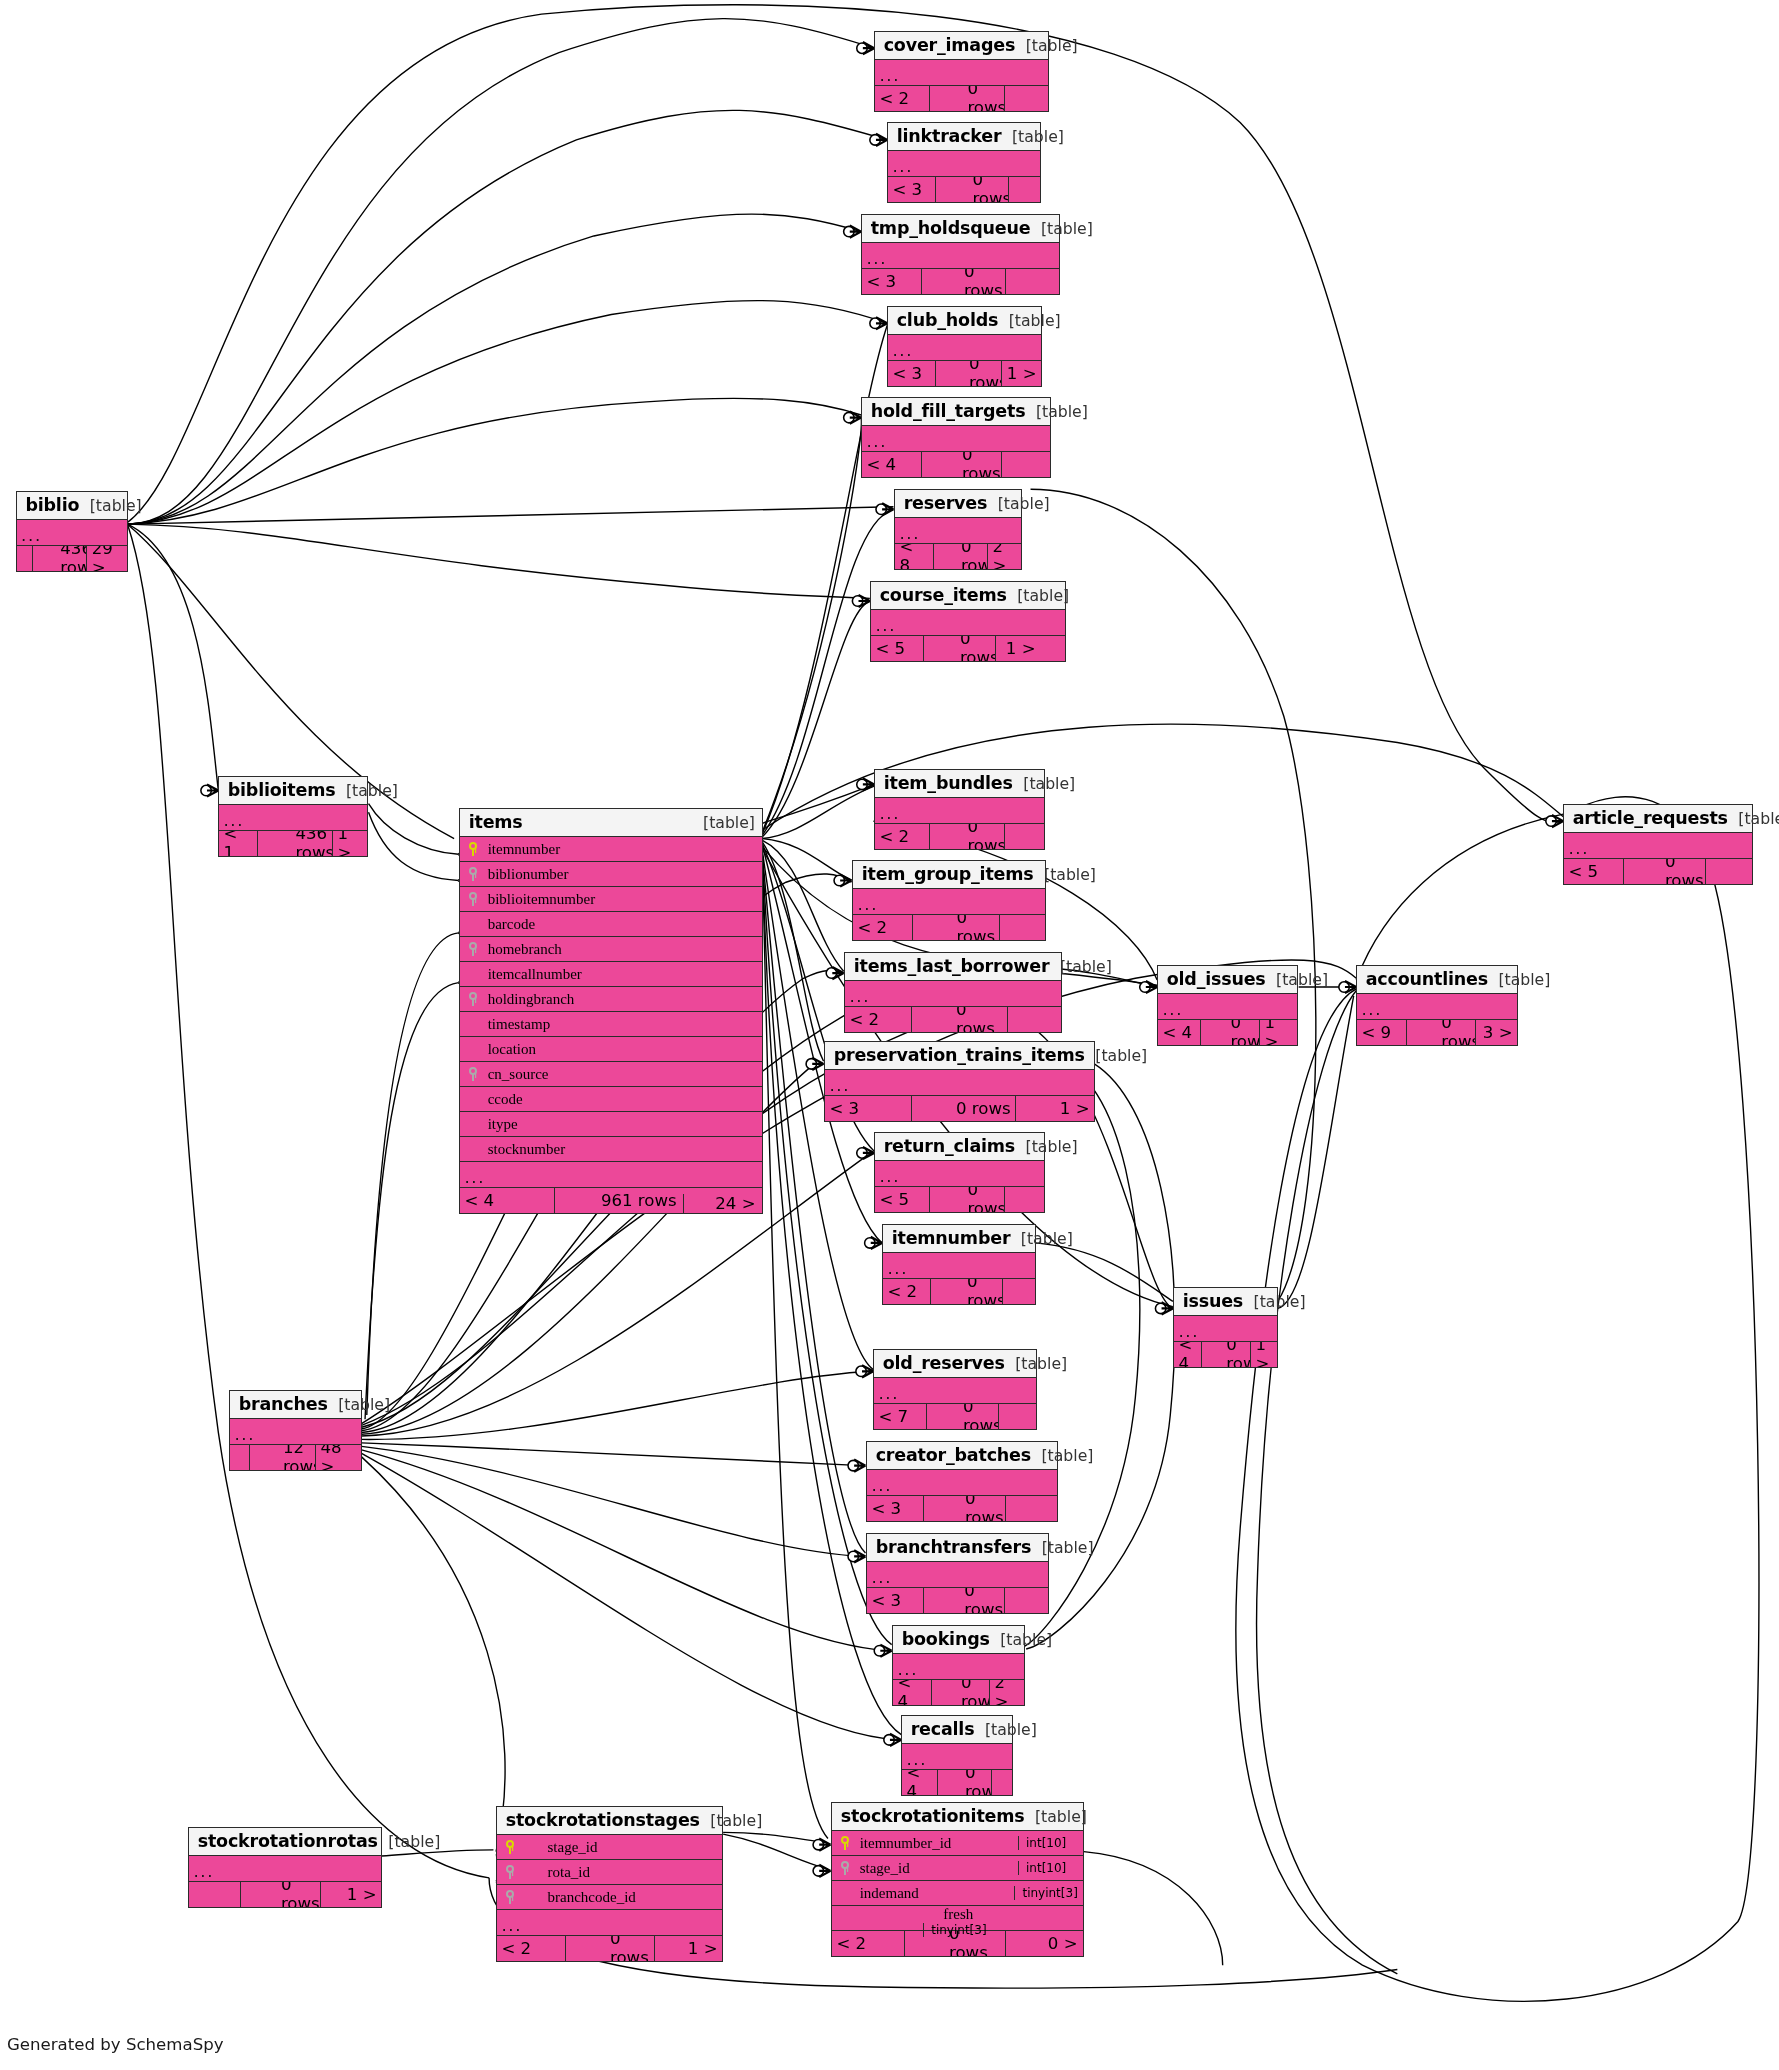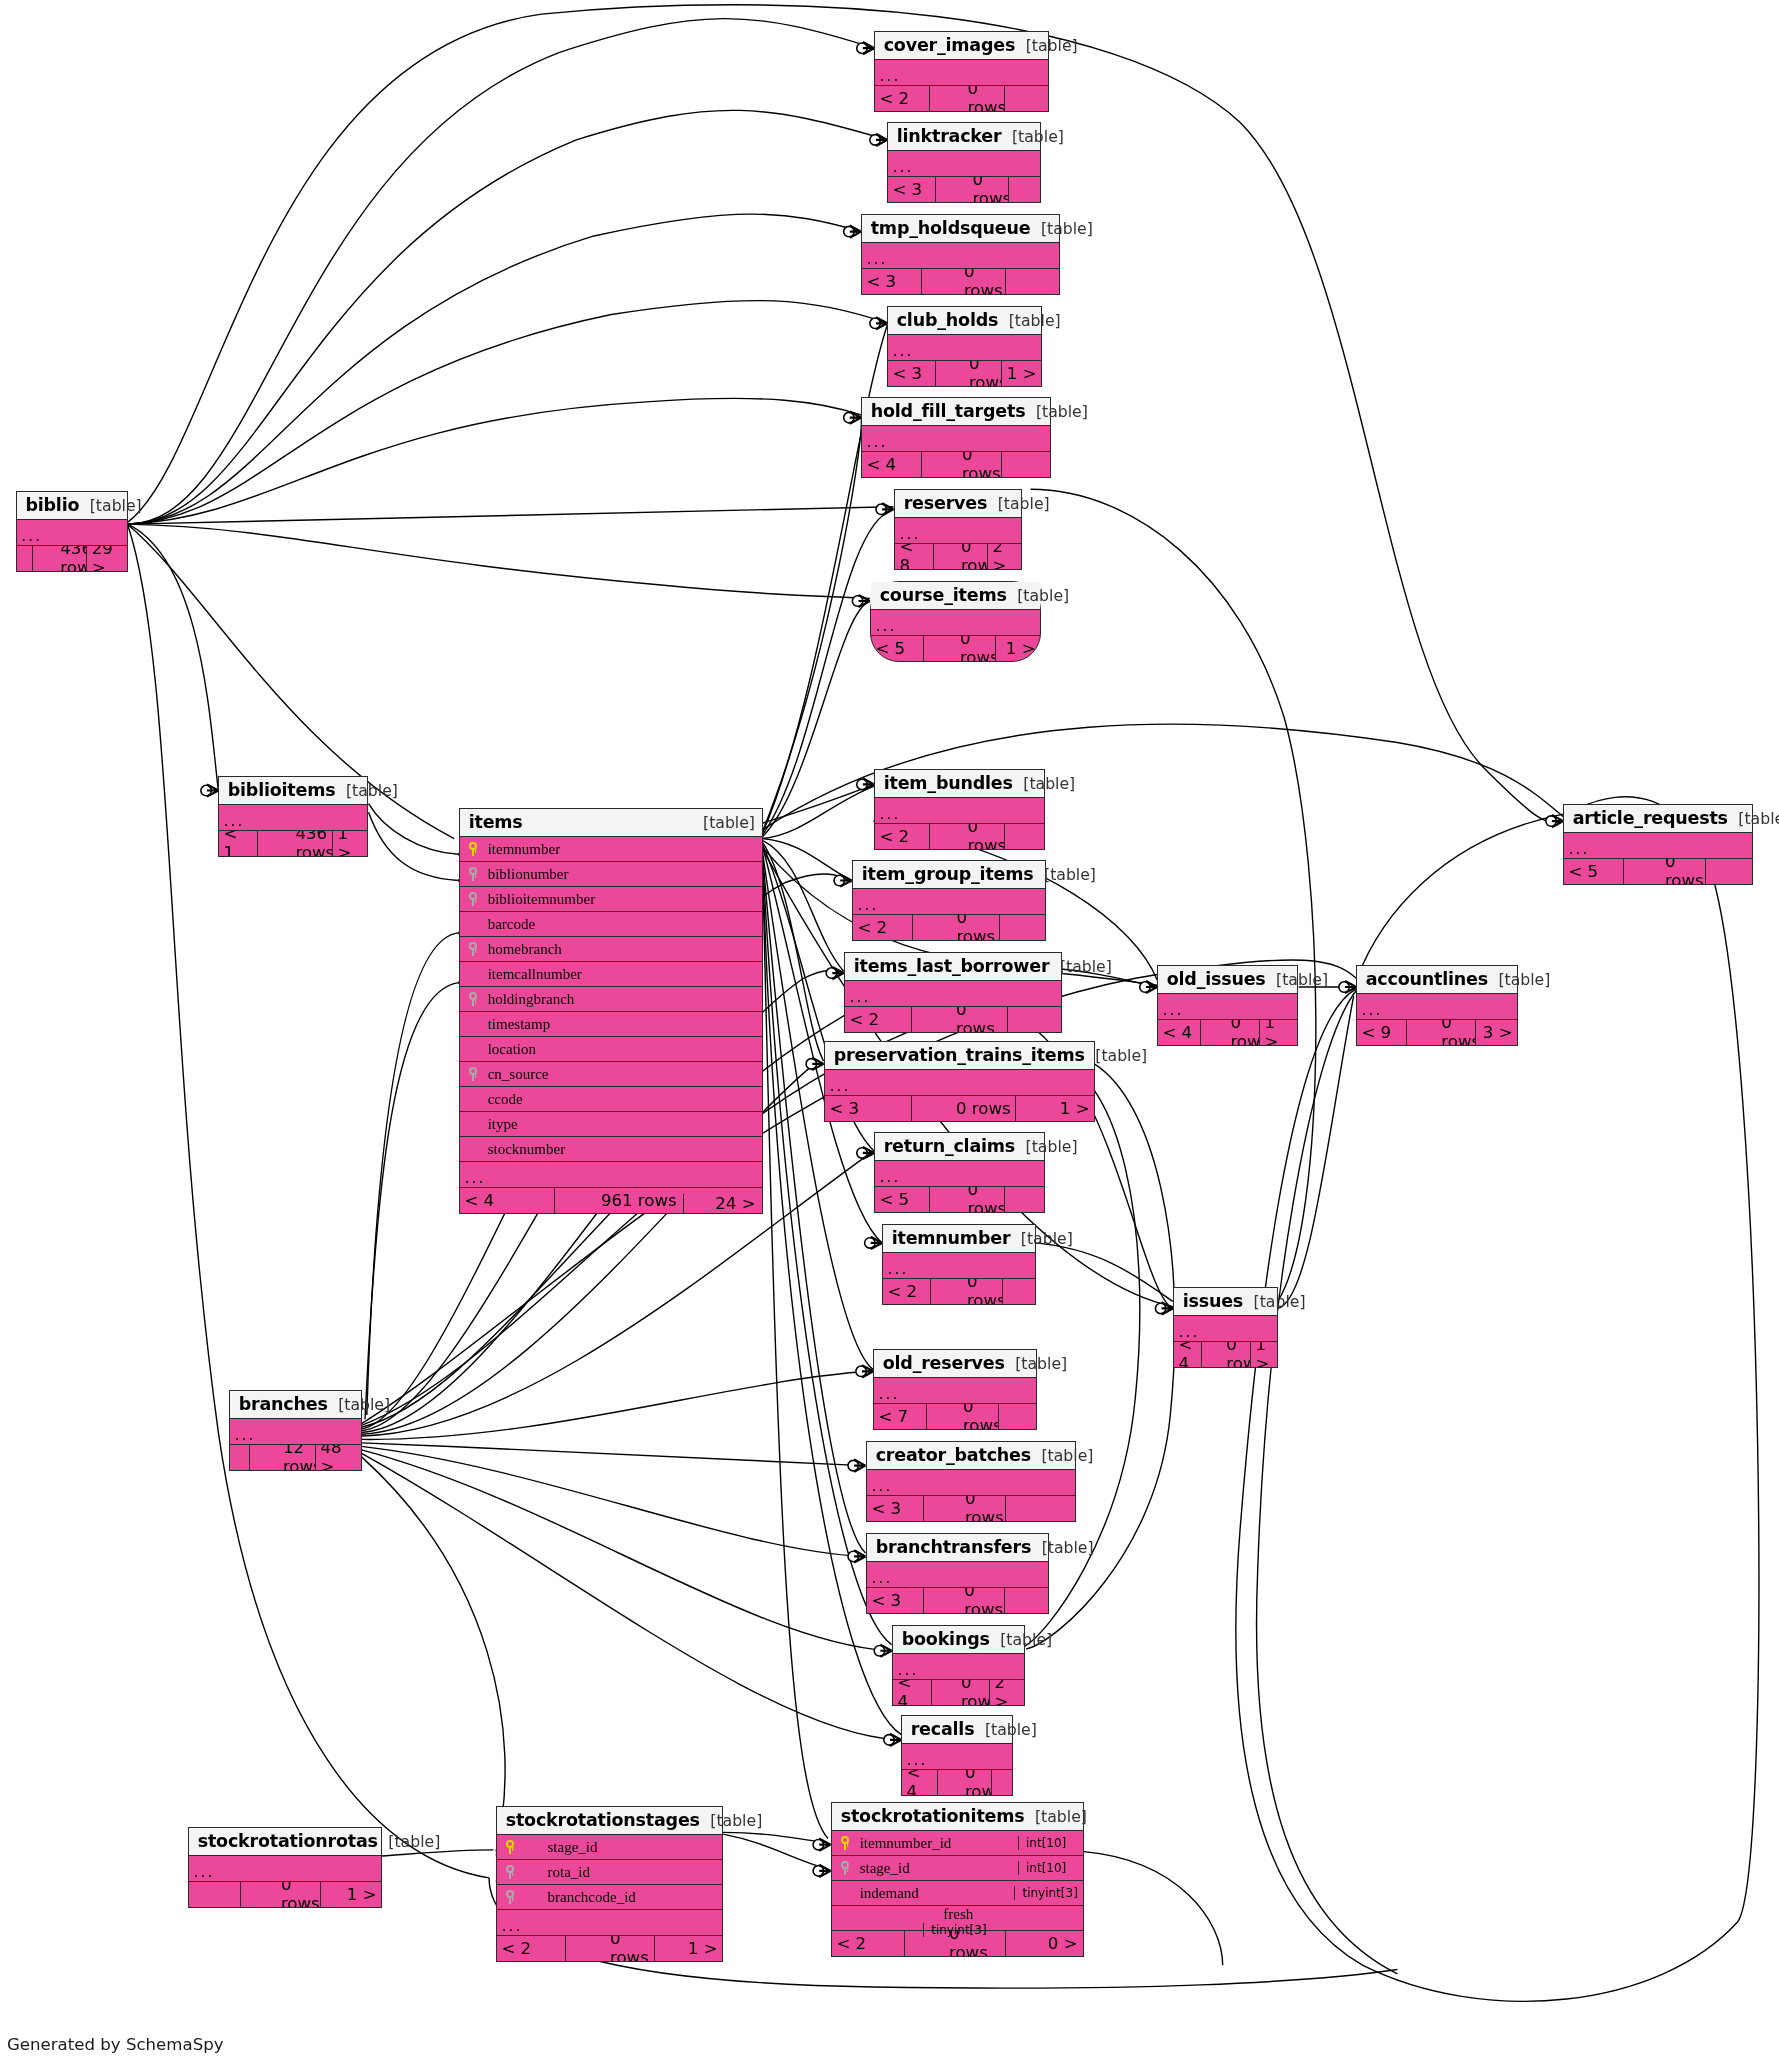--- a/index.html
+++ b/index.html
@@ -455,21 +455,21 @@
           <span class="tbl-name">reserves</span>
           <span class="tbl-type">[table]</span>
         </div>
         <div class="ellipsis-row">...</div>
         <div class="foot-row">
           <div class="foot-cell fc-left" style="width: 38px;">&lt; 8</div>
           <div class="foot-cell fc-center" style="width: 54px;">0 rows</div>
           <div class="foot-cell fc-right" style="width: 33px;">2 &gt;</div>
         </div>
       </div>
-      <div class="tbl" style="left: 870px; top: 581px; width: 171px; border-radius: 29px;">
+      <div class="tbl" style="left: 870px; top: 581px; width: 196px;">
         <div class="tbl-head">
           <span class="tbl-name">course_items</span>
           <span class="tbl-type">[table]</span>
         </div>
         <div class="ellipsis-row">...</div>
         <div class="foot-row">
           <div class="foot-cell fc-left" style="width: 52px;">&lt; 5</div>
           <div class="foot-cell fc-center" style="width: 72px;">0 rows</div>
           <div class="foot-cell fc-right" style="width: 45px;">1 &gt;</div>
         </div>
@@ -675,21 +675,21 @@
           <span class="tbl-name">old_reserves</span>
           <span class="tbl-type">[table]</span>
         </div>
         <div class="ellipsis-row">...</div>
         <div class="foot-row">
           <div class="foot-cell fc-left" style="width: 52px;">&lt; 7</div>
           <div class="foot-cell fc-center" style="width: 72px;">0 rows</div>
           <div class="foot-cell fc-right" style="width: 38px;"></div>
         </div>
       </div>
-      <div class="tbl" style="left: 866px; top: 1441px; width: 210px;">
+      <div class="tbl" style="left: 866px; top: 1441px; width: 192px;">
         <div class="tbl-head">
           <span class="tbl-name">creator_batches</span>
           <span class="tbl-type">[table]</span>
         </div>
         <div class="ellipsis-row">...</div>
         <div class="foot-row">
           <div class="foot-cell fc-left" style="width: 56px;">&lt; 3</div>
           <div class="foot-cell fc-center" style="width: 82px;">0 rows</div>
           <div class="foot-cell fc-right" style="width: 44px;"></div>
         </div>

